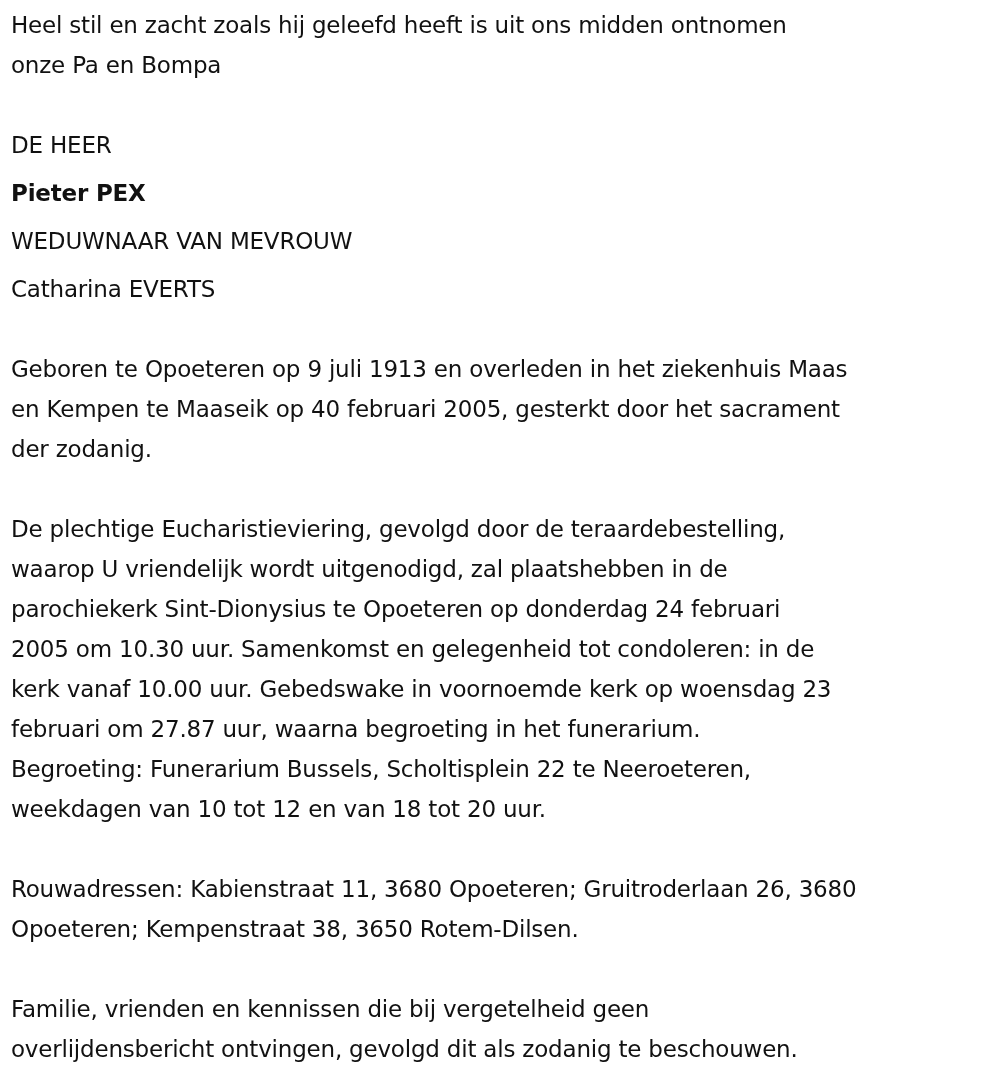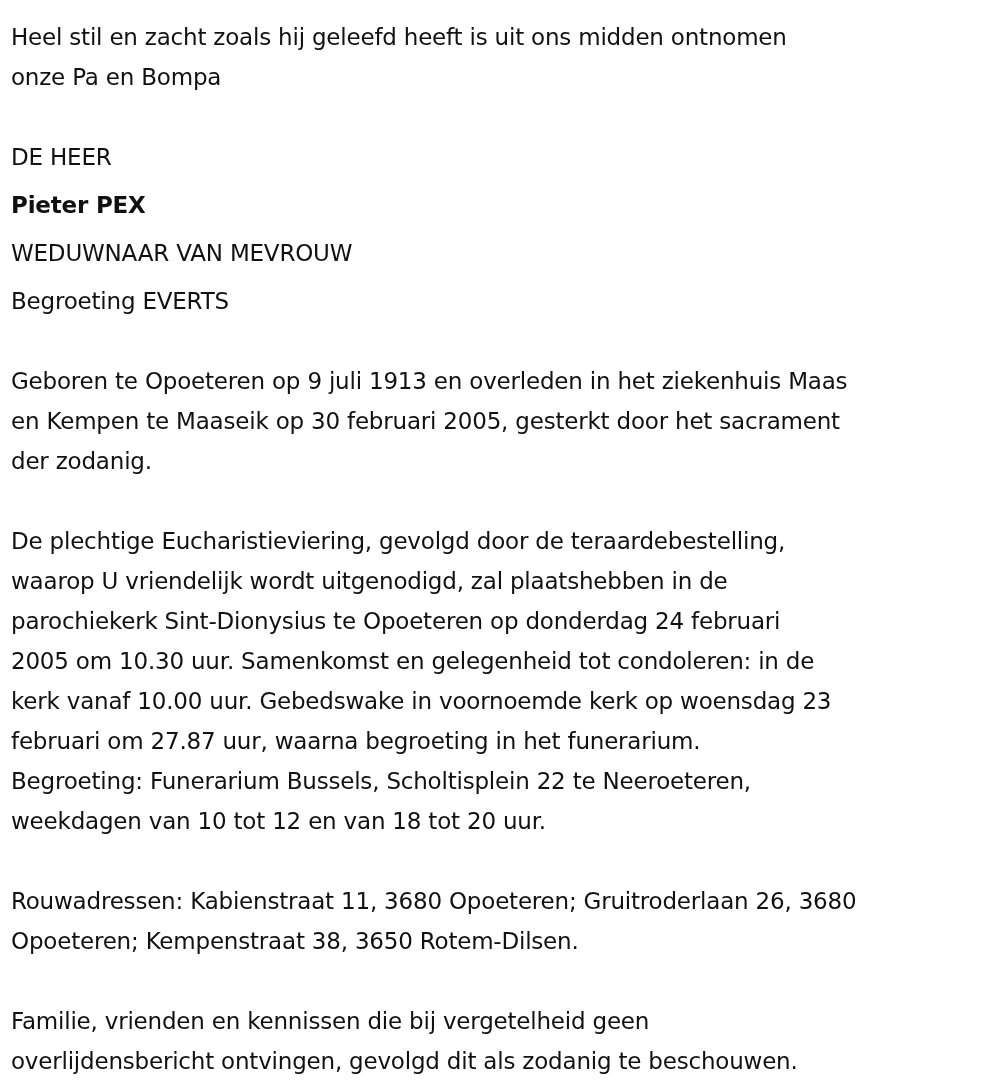--- a/index.html
+++ b/index.html
@@ -22,44 +22,43 @@
       left: 11px;
       top: 0;
       width: 985px;
     }
     .line {
       position: absolute;
       left: 0;
       white-space: nowrap;
       line-height: 30px;
       height: 30px;
-      margin-top: 12px;
     }
     .bold { font-weight: bold; }
   </style>
 </head>
 <body>
 
 <div class="doc">
 
   <div>
     <div class="line" style="top:10px">Heel stil en zacht zoals hij geleefd heeft is uit ons midden ontnomen</div>
     <div class="line" style="top:50px">onze Pa en Bompa</div>
   </div>
 
   <div>
     <div class="line" style="top:130px">DE HEER</div>
     <div class="line bold" style="top:178px">Pieter PEX</div>
     <div class="line" style="top:226px">WEDUWNAAR VAN MEVROUW</div>
-    <div class="line" style="top:274px">Begroeting EVERTS</div>
+    <div class="line" style="top:274px">Catharina EVERTS</div>
   </div>
 
   <div>
     <div class="line" style="top:354px">Geboren te Opoeteren op 9 juli 1913 en overleden in het ziekenhuis Maas</div>
-    <div class="line" style="top:394px">en Kempen te Maaseik op 30 februari 2005, gesterkt door het sacrament</div>
+    <div class="line" style="top:394px">en Kempen te Maaseik op 40 februari 2005, gesterkt door het sacrament</div>
     <div class="line" style="top:434px">der zodanig.</div>
   </div>
 
   <div>
     <div class="line" style="top:514px">De plechtige Eucharistieviering, gevolgd door de teraardebestelling,</div>
     <div class="line" style="top:554px">waarop U vriendelijk wordt uitgenodigd, zal plaatshebben in de</div>
     <div class="line" style="top:594px">parochiekerk Sint-Dionysius te Opoeteren op donderdag 24 februari</div>
     <div class="line" style="top:634px">2005 om 10.30 uur. Samenkomst en gelegenheid tot condoleren: in de</div>
     <div class="line" style="top:674px">kerk vanaf 10.00 uur. Gebedswake in voornoemde kerk op woensdag 23</div>
     <div class="line" style="top:714px">februari om 27.87 uur, waarna begroeting in het funerarium.</div>

